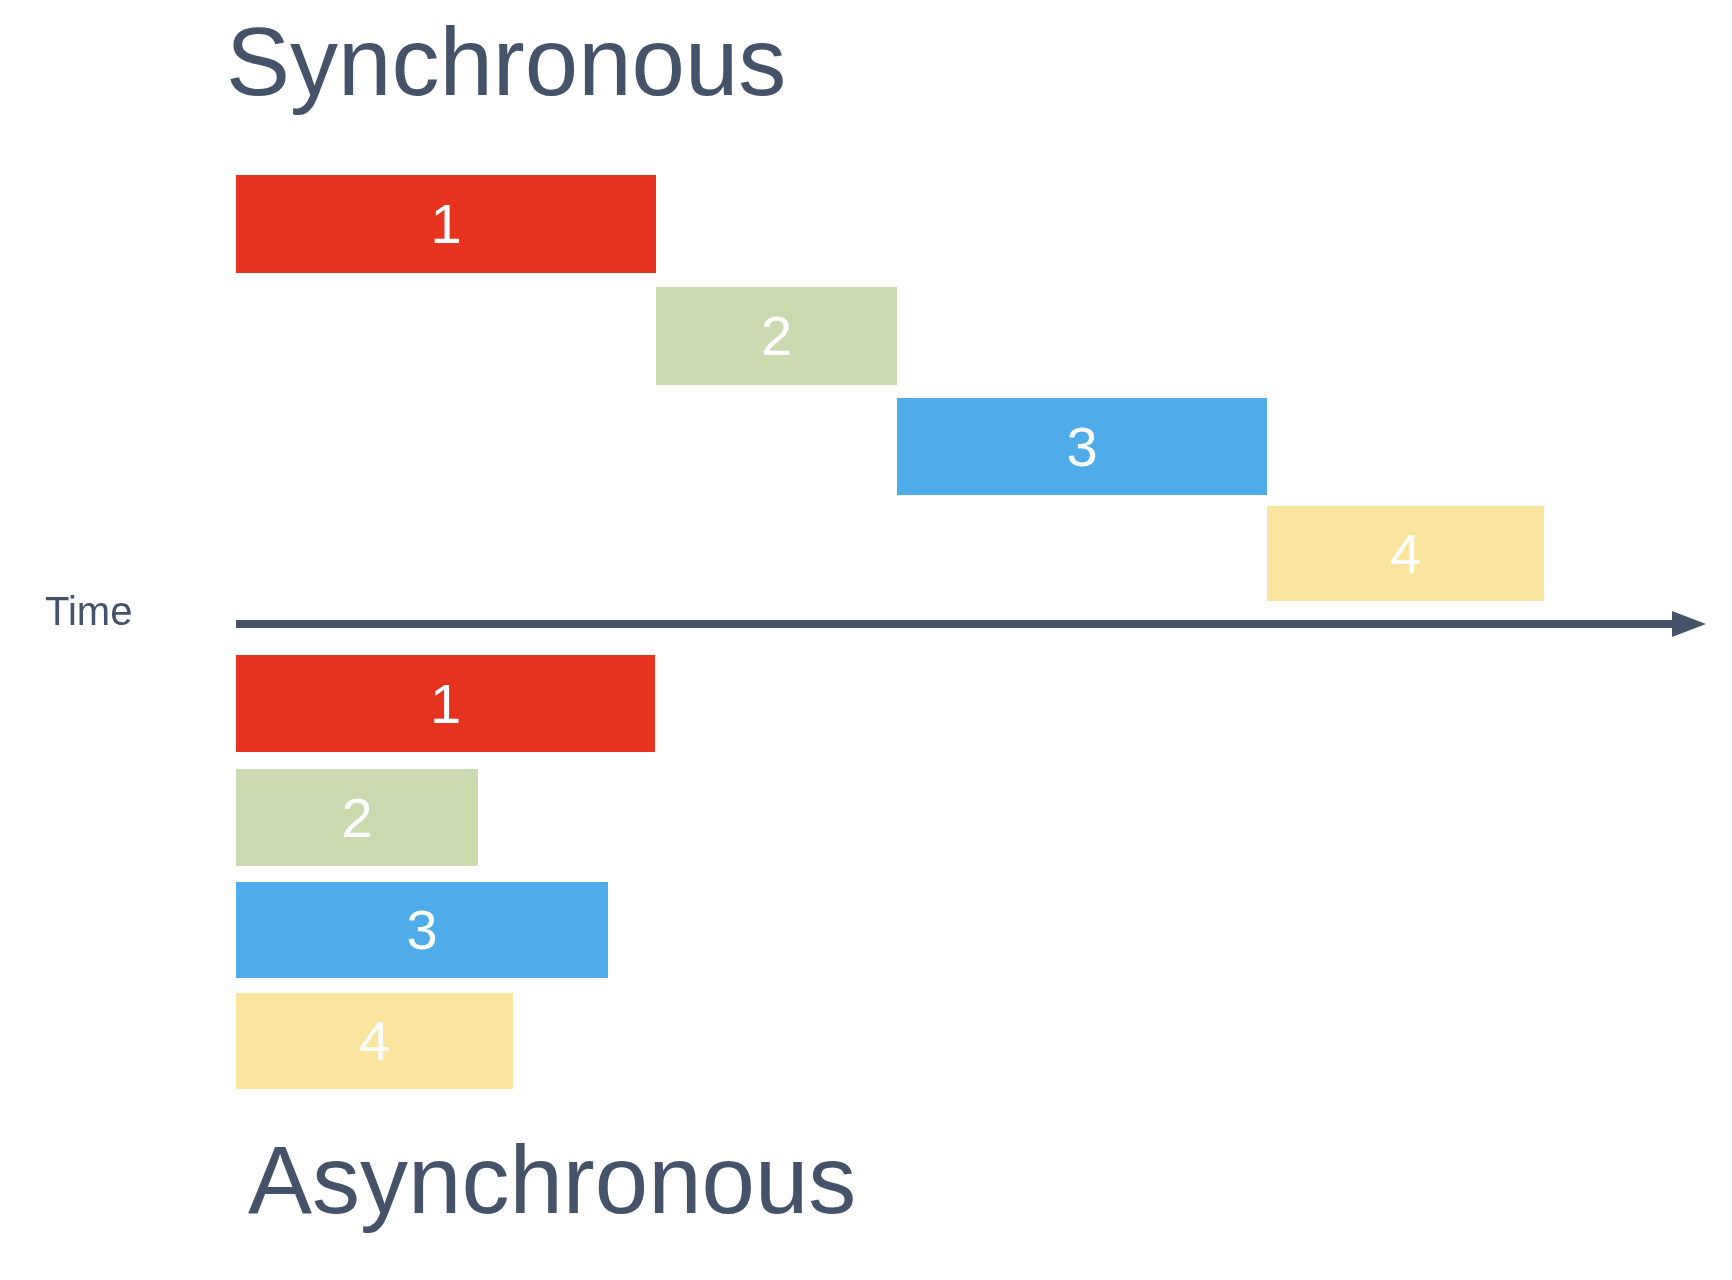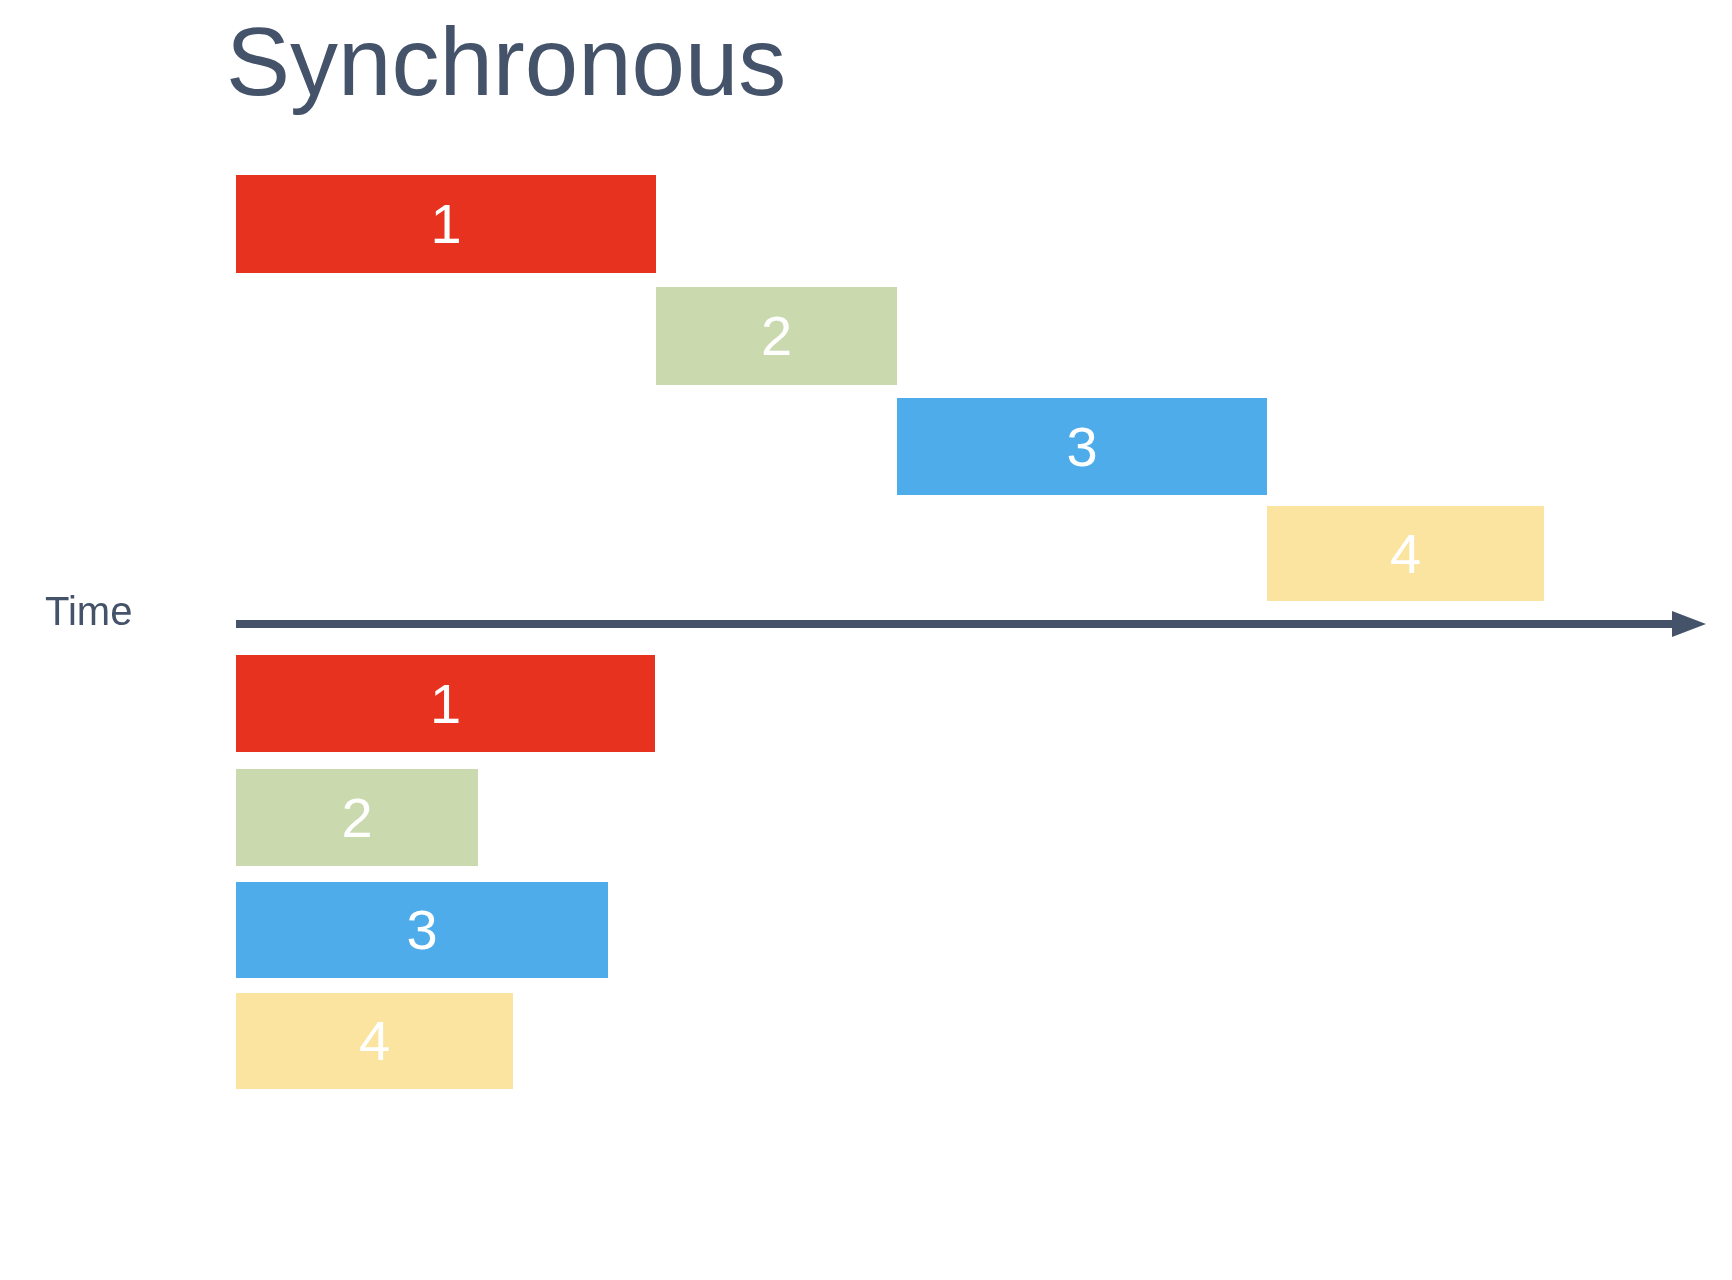--- a/index.html
+++ b/index.html
@@ -69,20 +69,21 @@
 <body>
 
 <div class="canvas">
   <h1 class="title title-sync">Synchronous</h1>
 
   <div class="time-label">Time</div>
 
   <div class="arrow-shaft"></div>
   <div class="arrow-head"></div>
 
+  <h1 class="title title-async">Asynchronous</h1>
 <div class="bar" style="left: 236px; top: 175px; width: 420px; height: 98px; background: rgb(231, 50, 31);">1</div>
     <div class="bar" style="left: 656px; top: 287px; width: 241px; height: 98px; background: rgb(202, 218, 174);">2</div>
     <div class="bar" style="left: 897px; top: 398px; width: 370px; height: 97px; background: rgb(77, 172, 233);">3</div>
     <div class="bar" style="left: 1267px; top: 506px; width: 277px; height: 95px; background: rgb(250, 228, 159);">4</div>
     <div class="bar" style="left: 236px; top: 655px; width: 419px; height: 97px; background: rgb(231, 50, 31);">1</div>
     <div class="bar" style="left: 236px; top: 769px; width: 242px; height: 97px; background: rgb(202, 218, 174);">2</div>
     <div class="bar" style="left: 236px; top: 882px; width: 372px; height: 96px; background: rgb(77, 172, 233);">3</div>
     <div class="bar" style="left: 236px; top: 993px; width: 277px; height: 96px; background: rgb(250, 228, 159);">4</div>
   </div>
 

